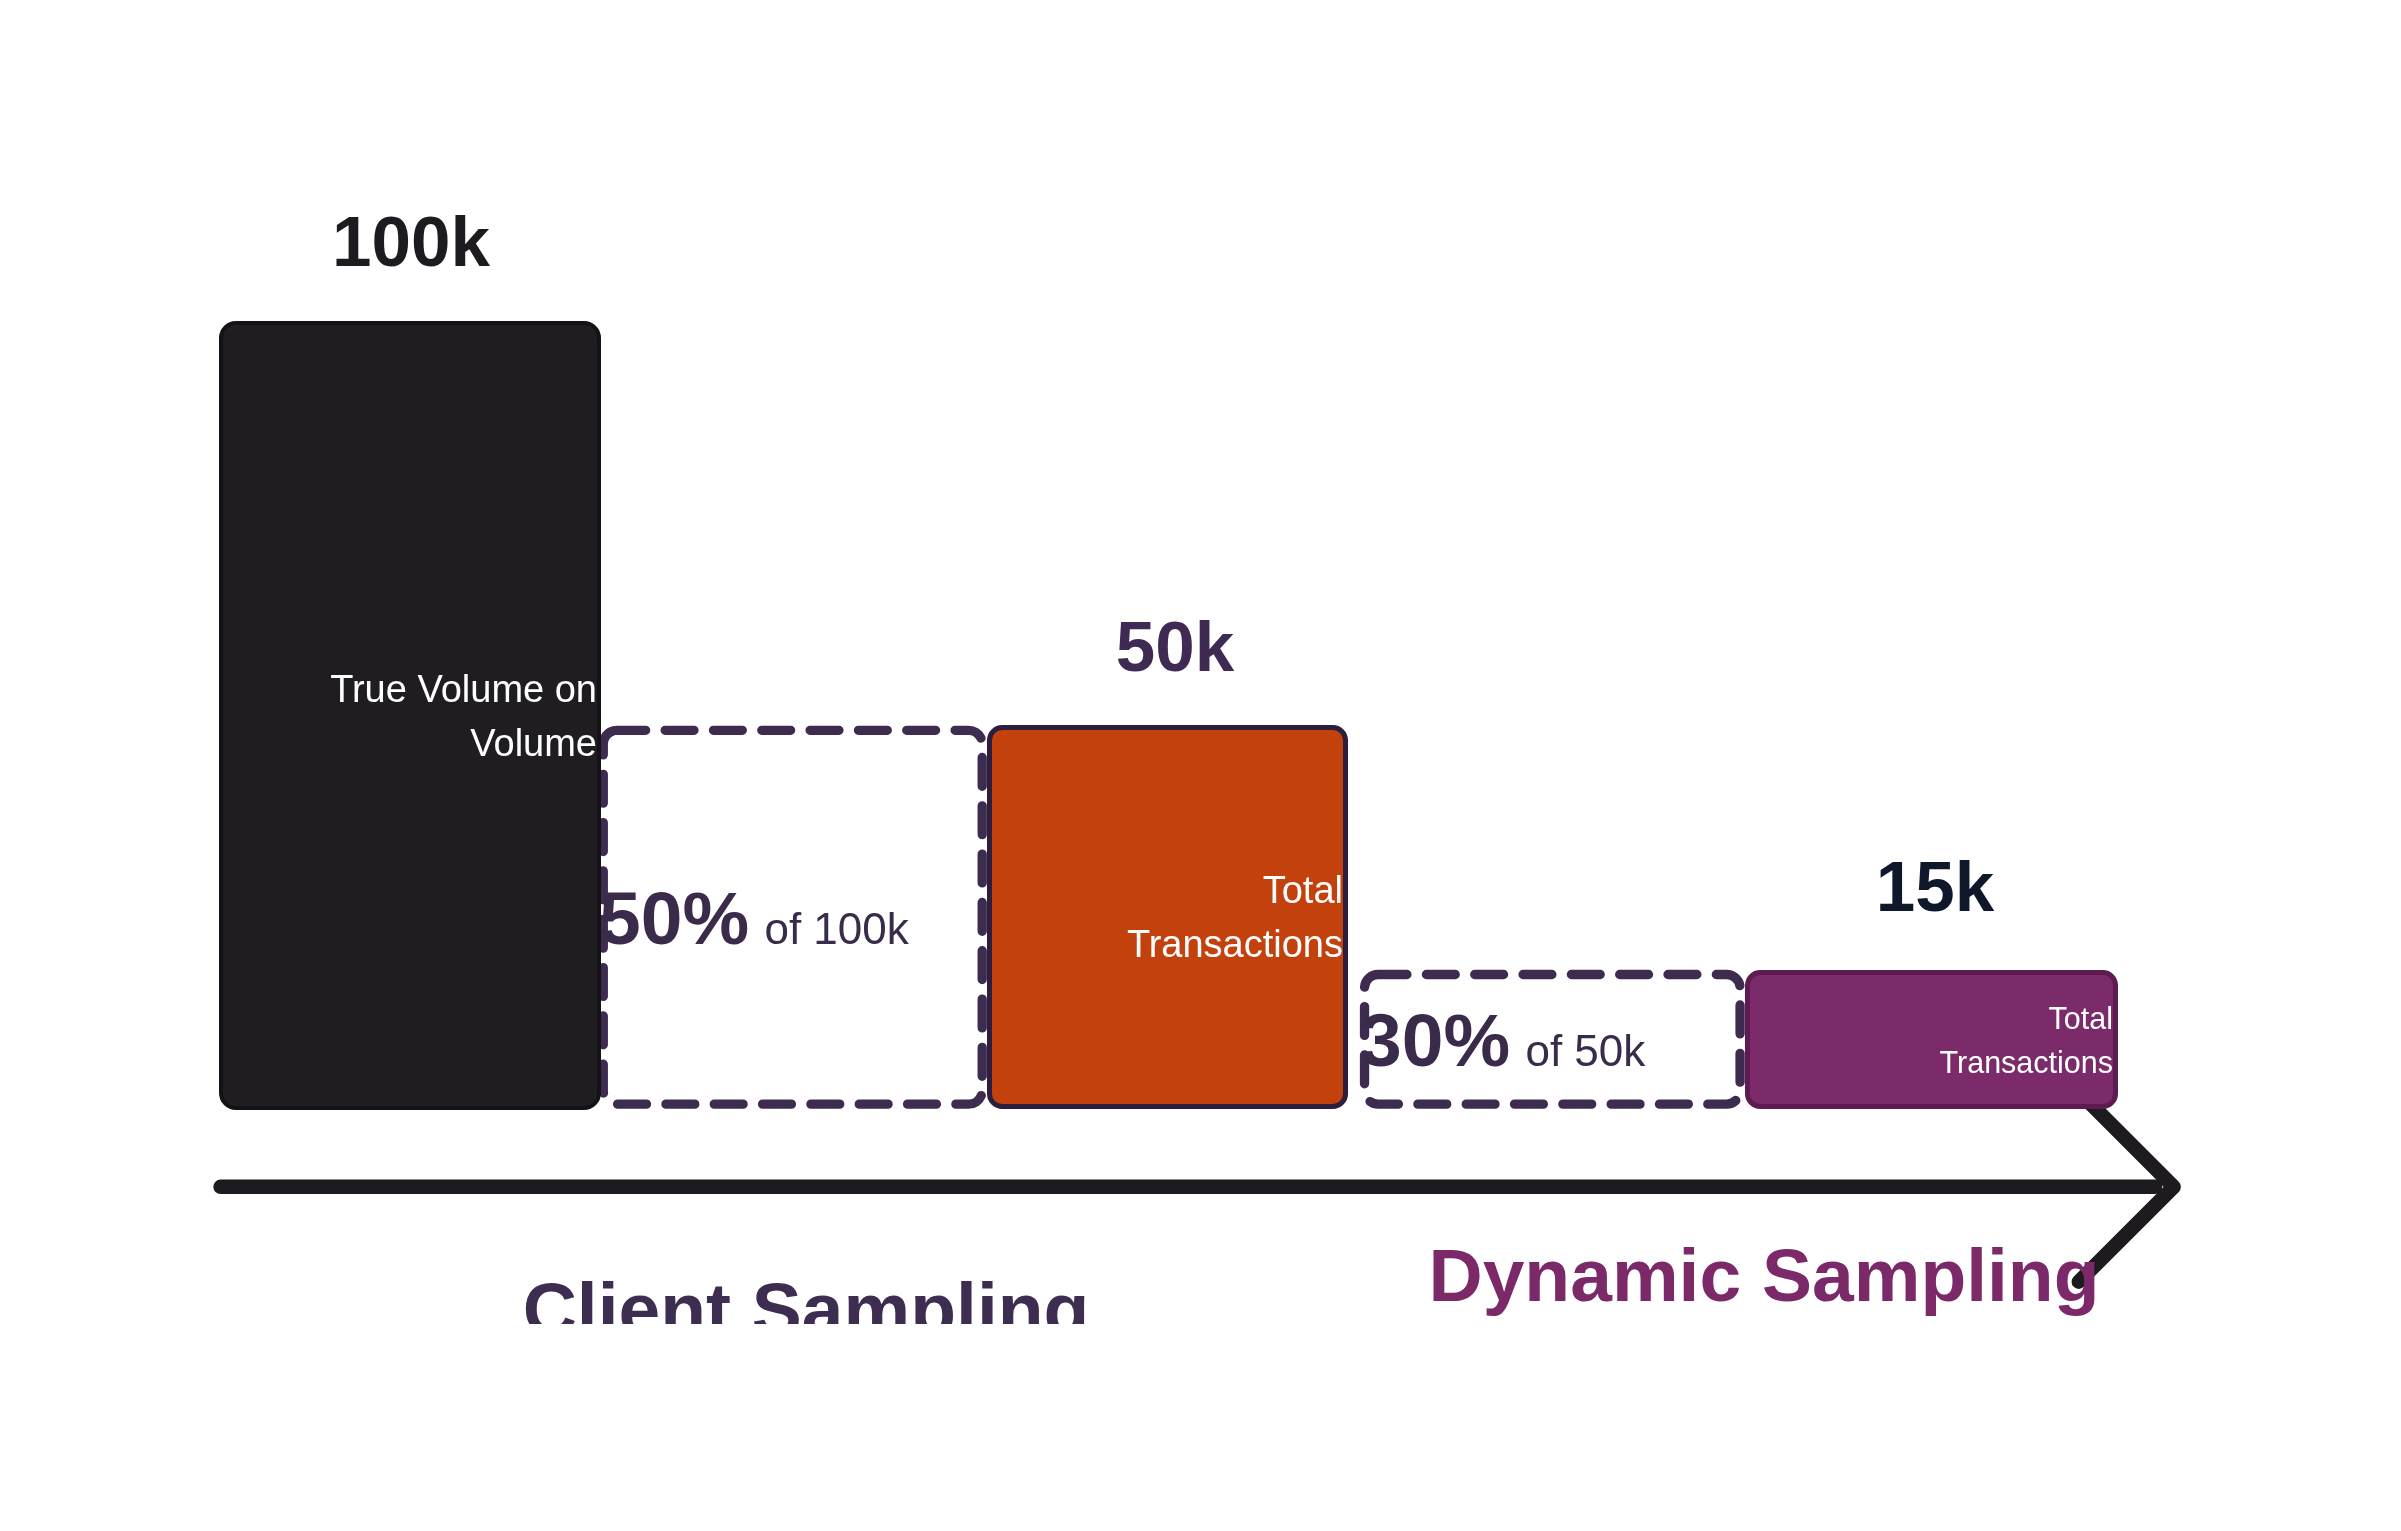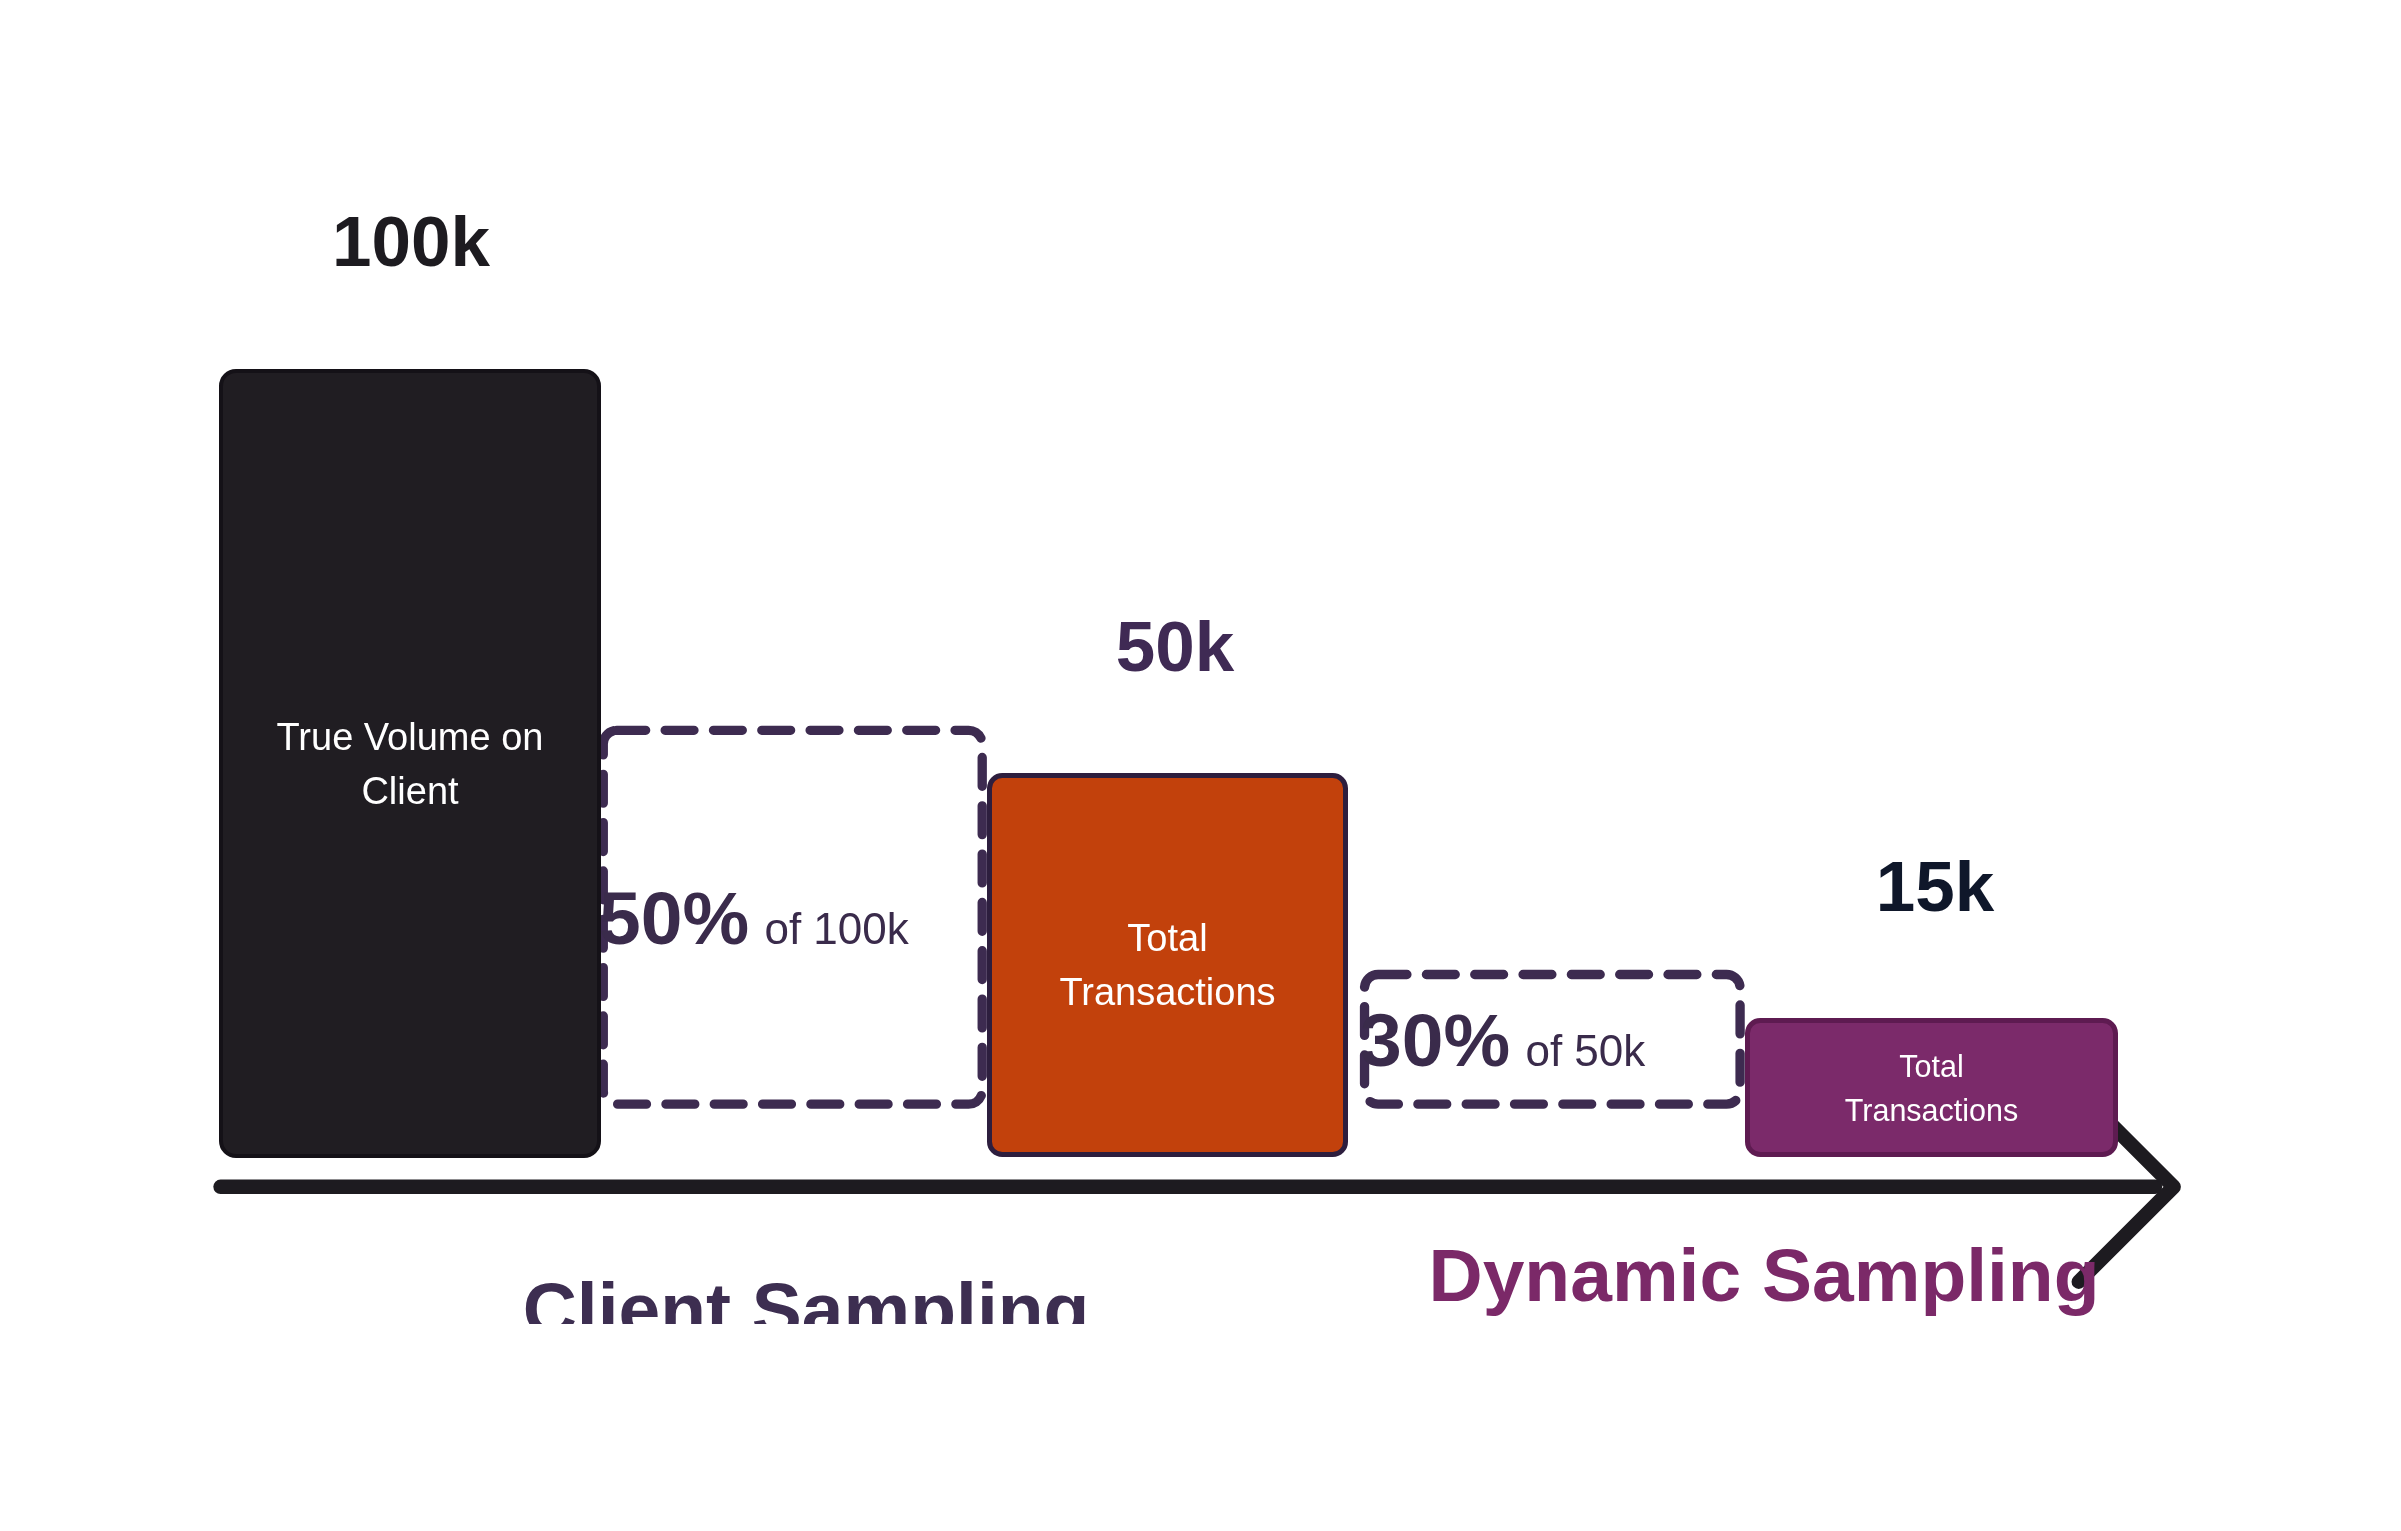--- a/index.html
+++ b/index.html
@@ -21,24 +21,23 @@
     width: 2401px;
     height: 1531px;
     z-index: 1;
   }
   .bar {
     position: absolute;
     box-sizing: border-box;
     z-index: 2;
     display: flex;
     flex-direction: column;
-    align-items: center;
+    align-items: flex-end;
     justify-content: center;
     text-align: center;
-    margin-top: 48px;
   }
   .bar-true-volume {
     left: 219px; top: 321px;
     width: 382px; height: 789px;
     background: #201d22;
     border: 4.2px solid #141117;
     border-radius: 17px;
   }
   .bar-total {
     left: 987px; top: 725px;
@@ -122,21 +121,21 @@
     <rect x="711.5" y="861.5" width="447" height="441" rx="16" fill="none" stroke-width="11" stroke-dasharray="34 23" stroke-linecap="round" stroke="#3d2b50"></rect>
     <rect x="1609.5" y="1149.5" width="443" height="153" rx="16" fill="none" stroke-width="11" stroke-dasharray="34 23" stroke-linecap="round" stroke="#3d2b50"></rect>
     <path d="M 260 1400 H 2542" fill="none" stroke-width="17" stroke-linecap="round" stroke="#1d1b20"></path>
     <path d="M 2452 1288 L 2564 1400 L 2452 1512" fill="none" stroke-width="17" stroke-linecap="round" stroke-linejoin="round" stroke="#1d1b20"></path>
   </svg>
 
   <div class="value-label value-100k">100k</div>
 
   <div class="bar bar-true-volume">
     <div class="bar-label">True Volume on</div>
-    <div class="bar-label">Client</div>
+    <div class="bar-label">Volume</div>
   </div>
 
   <div class="rate-box rate-client">
     <div class="rate-inner">
       <span class="rate-percent">50%</span>
       <span class="rate-of">of 100k</span>
     </div>
   </div>
 
   <div class="value-label value-50k">50k</div>

